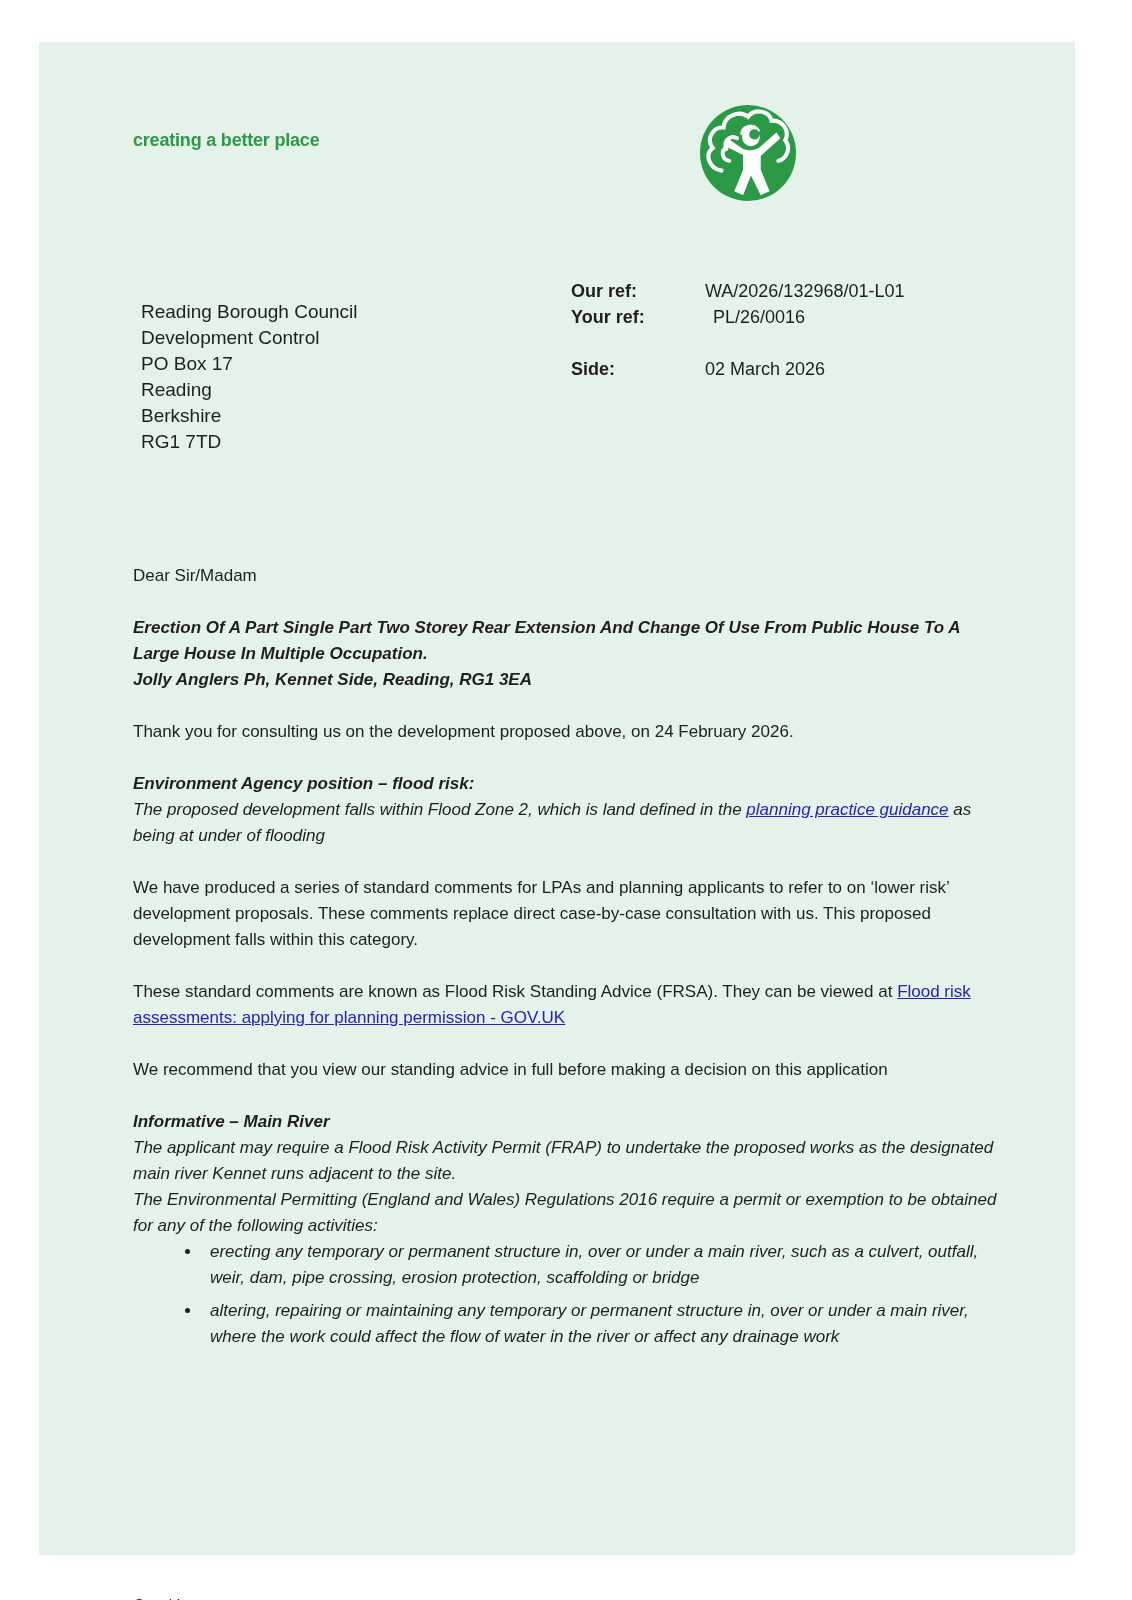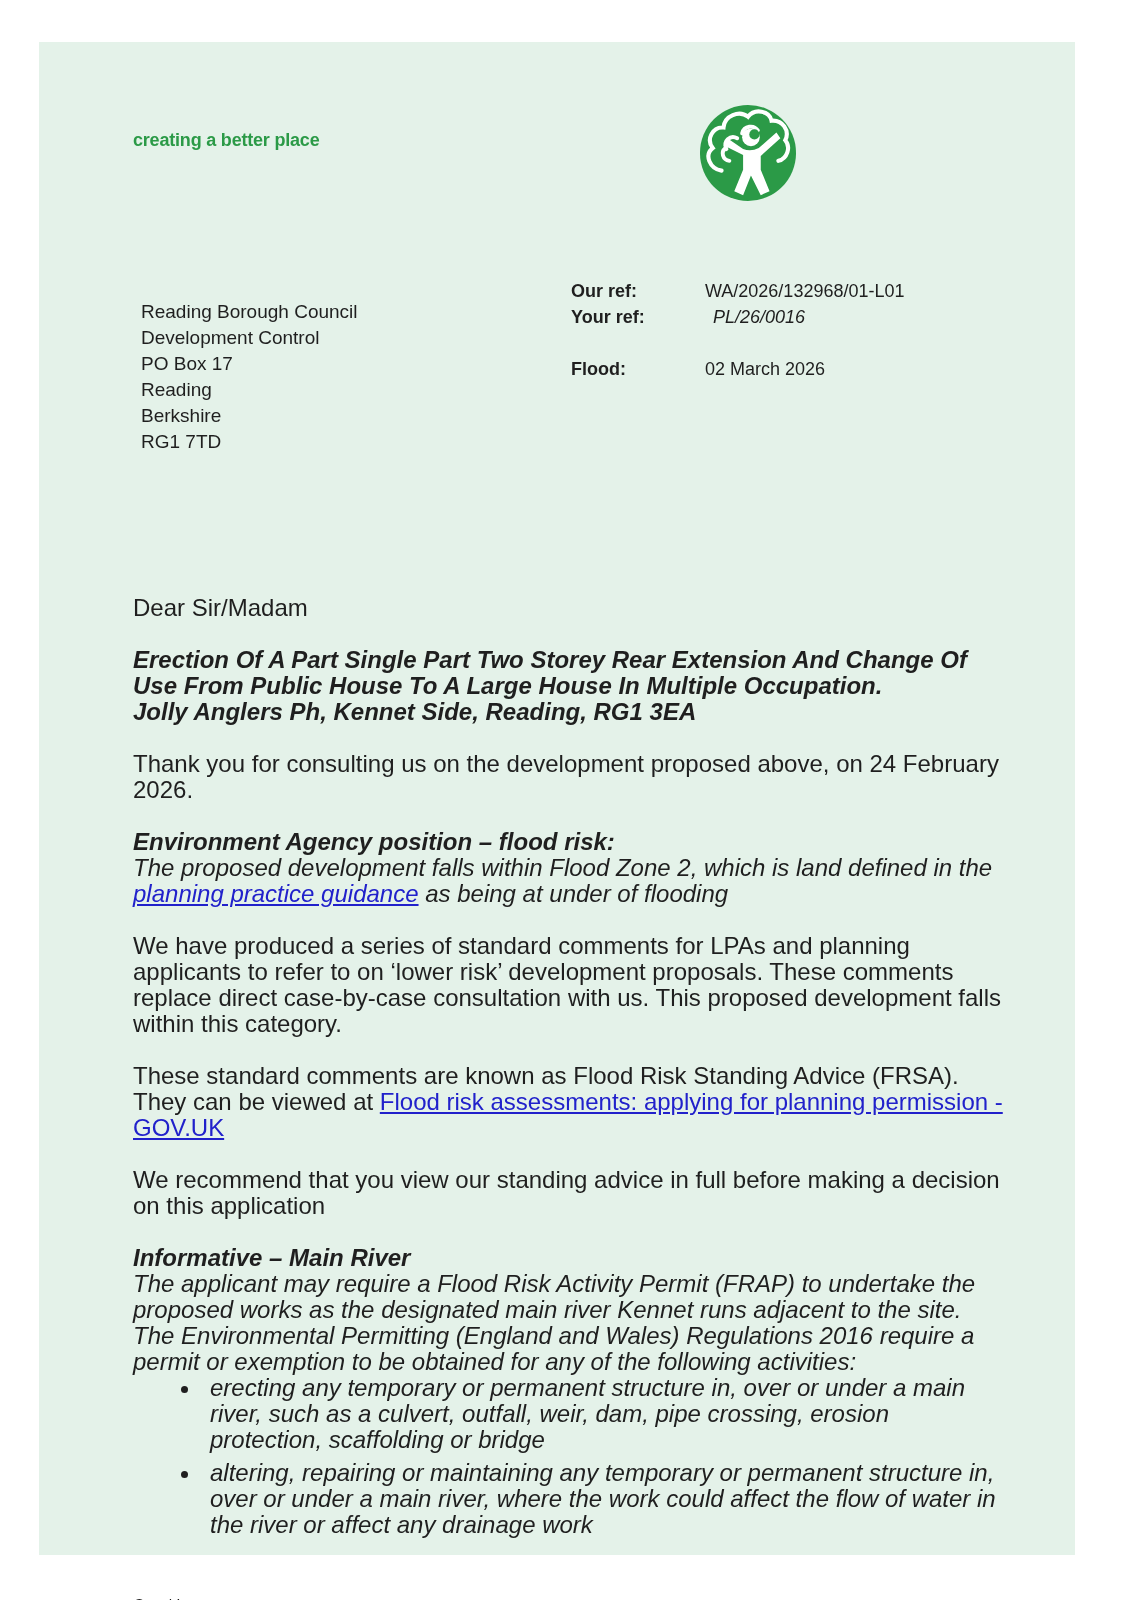--- a/index.html
+++ b/index.html
@@ -38,25 +38,25 @@
     font-size:19px;line-height:26px;
   }
   
   .refs{
     position:absolute;left:532px;top:236px;
     font-size:18px;line-height:26px;
   }
   .refs .row{display:flex;}
   .refs .label{width:134px;font-weight:bold;flex:0 0 auto;}
   .refs .row.date-row{margin-top:26px;}
-  .refs .indent1{padding-left:8px;font-style:italic;}
+  .refs .indent1{padding-left:8px;}
   
   .body-col{
-    position:absolute;left:94px;top:553px;width:874px;
-    font-size:24px;line-height:26px;
+    position:absolute;left:94px;top:521px;width:874px;
+    font-size:17px;line-height:26px;
   }
   .body-col p{margin:0 0 26px 0;}
   .bold{font-weight:bold;}
   .para-group{margin:0 0 26px 0;font-style:italic;}
   .para-group p{margin:0;}
   .link{color:#2121cb;text-decoration:underline;cursor:pointer;}
   ul.bullets{
     margin:0;padding:0 0 0 69px;
     list-style:disc outside;
   }
@@ -98,21 +98,21 @@
   <div class="refs">
     <div class="row">
       <span class="label">Our ref:</span>
       <span>WA/2026/132968/01-L01</span>
     </div>
     <div class="row">
       <span class="label">Your ref:</span>
       <span class="indent1">PL/26/0016</span>
     </div>
     <div class="row date-row">
-      <span class="label">Flood:</span>
+      <span class="label">Side:</span>
       <span>02 March 2026</span>
     </div>
   </div>
 
   <div class="body-col">
 
     <p>Dear Sir/Madam</p>
 
     <div class="para-group bold">
       <p>Erection Of A Part Single Part Two Storey Rear Extension And Change Of Use From Public House To A Large House In Multiple Occupation.</p>

